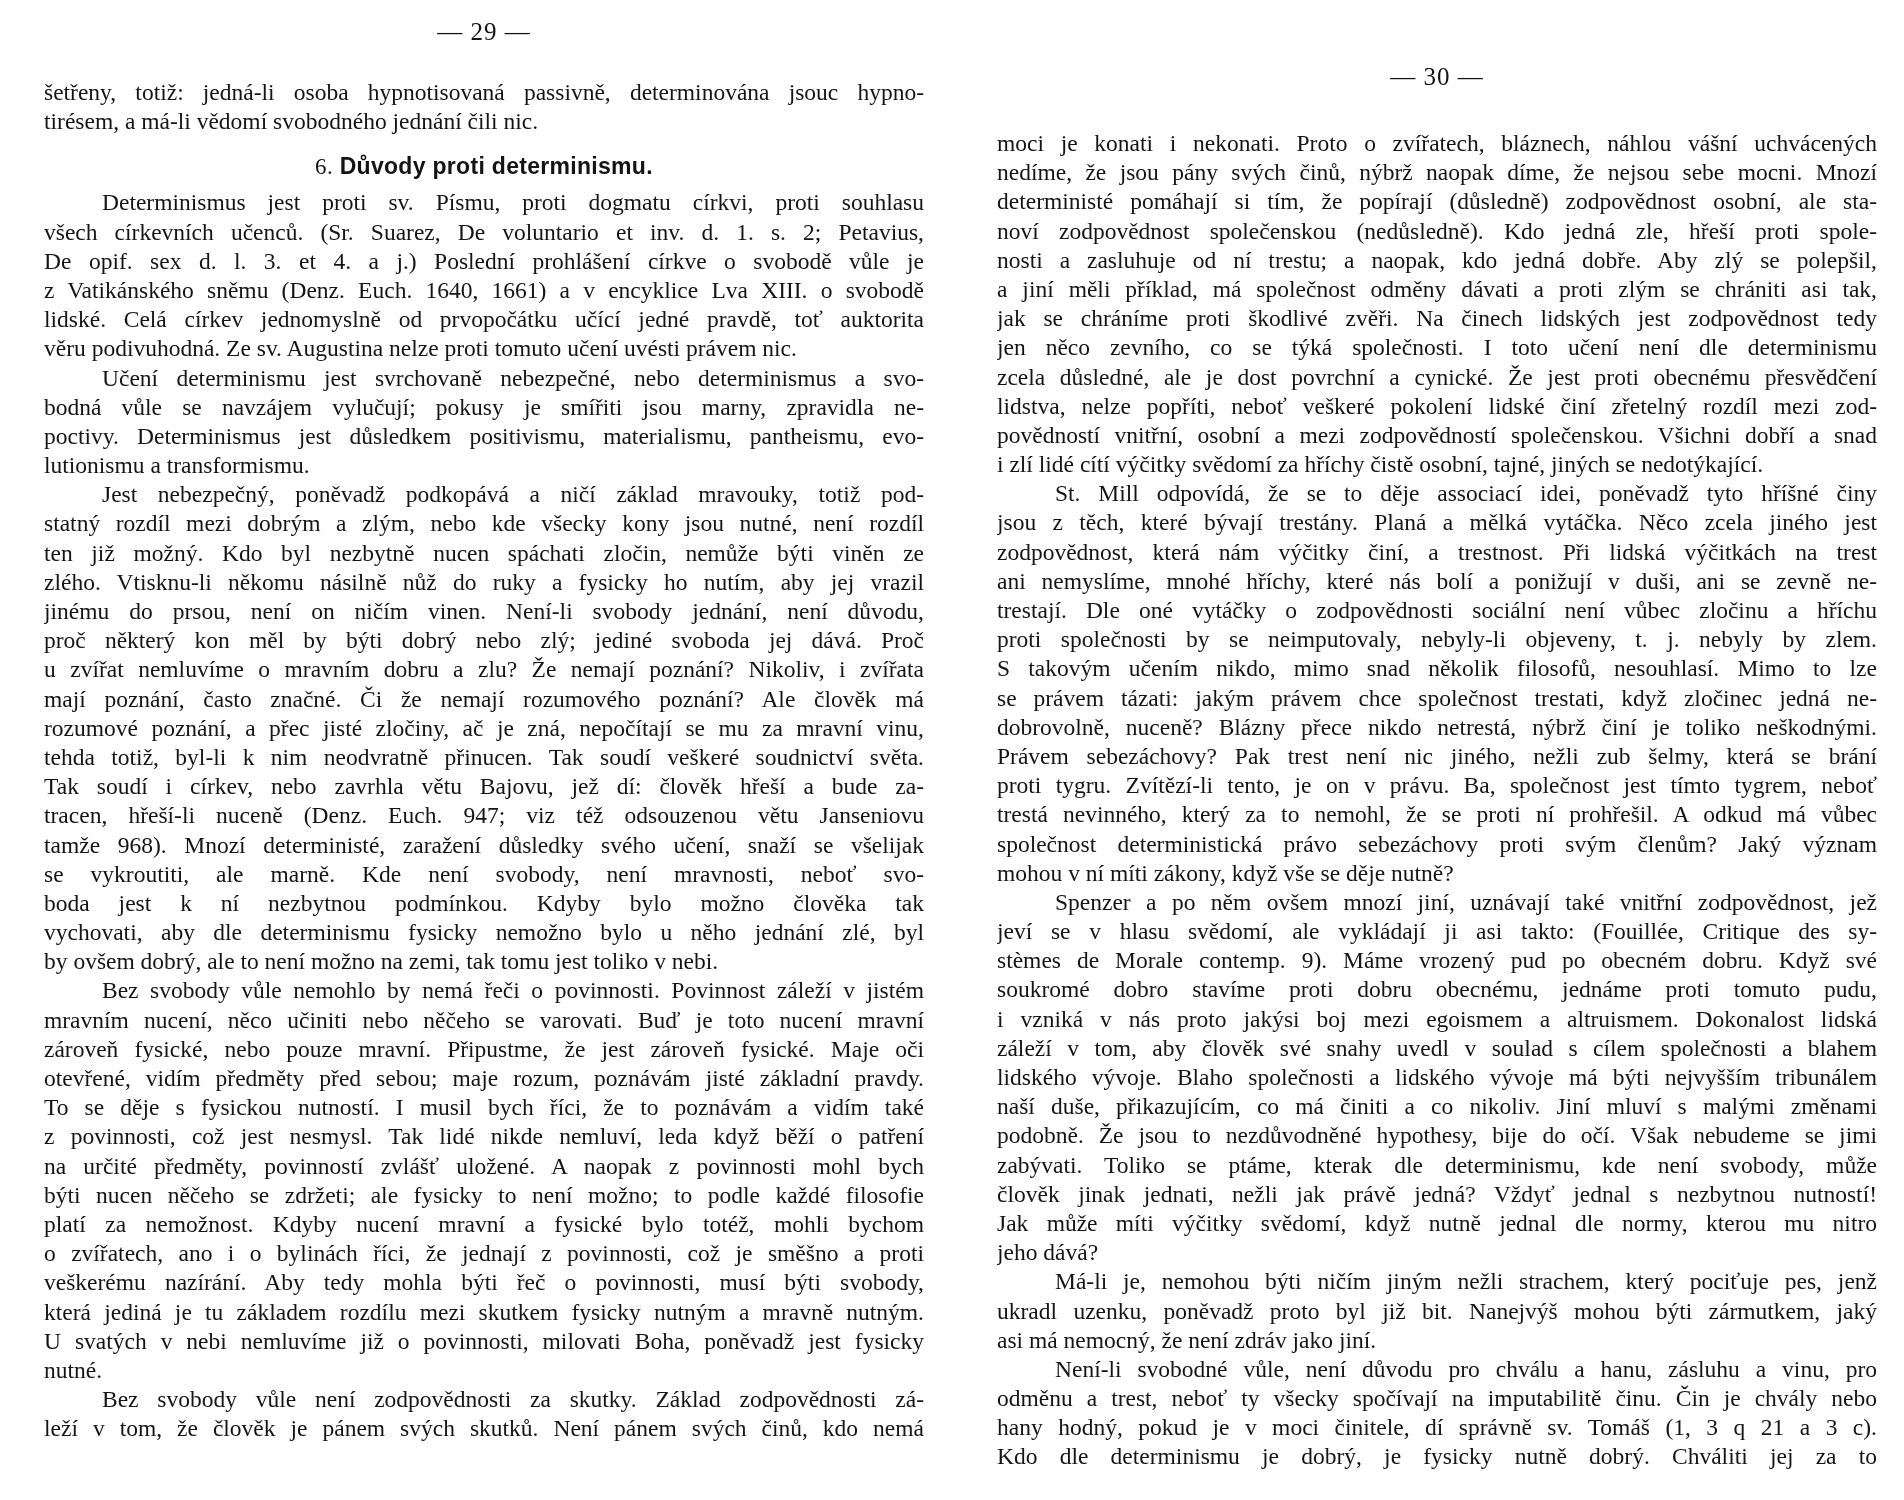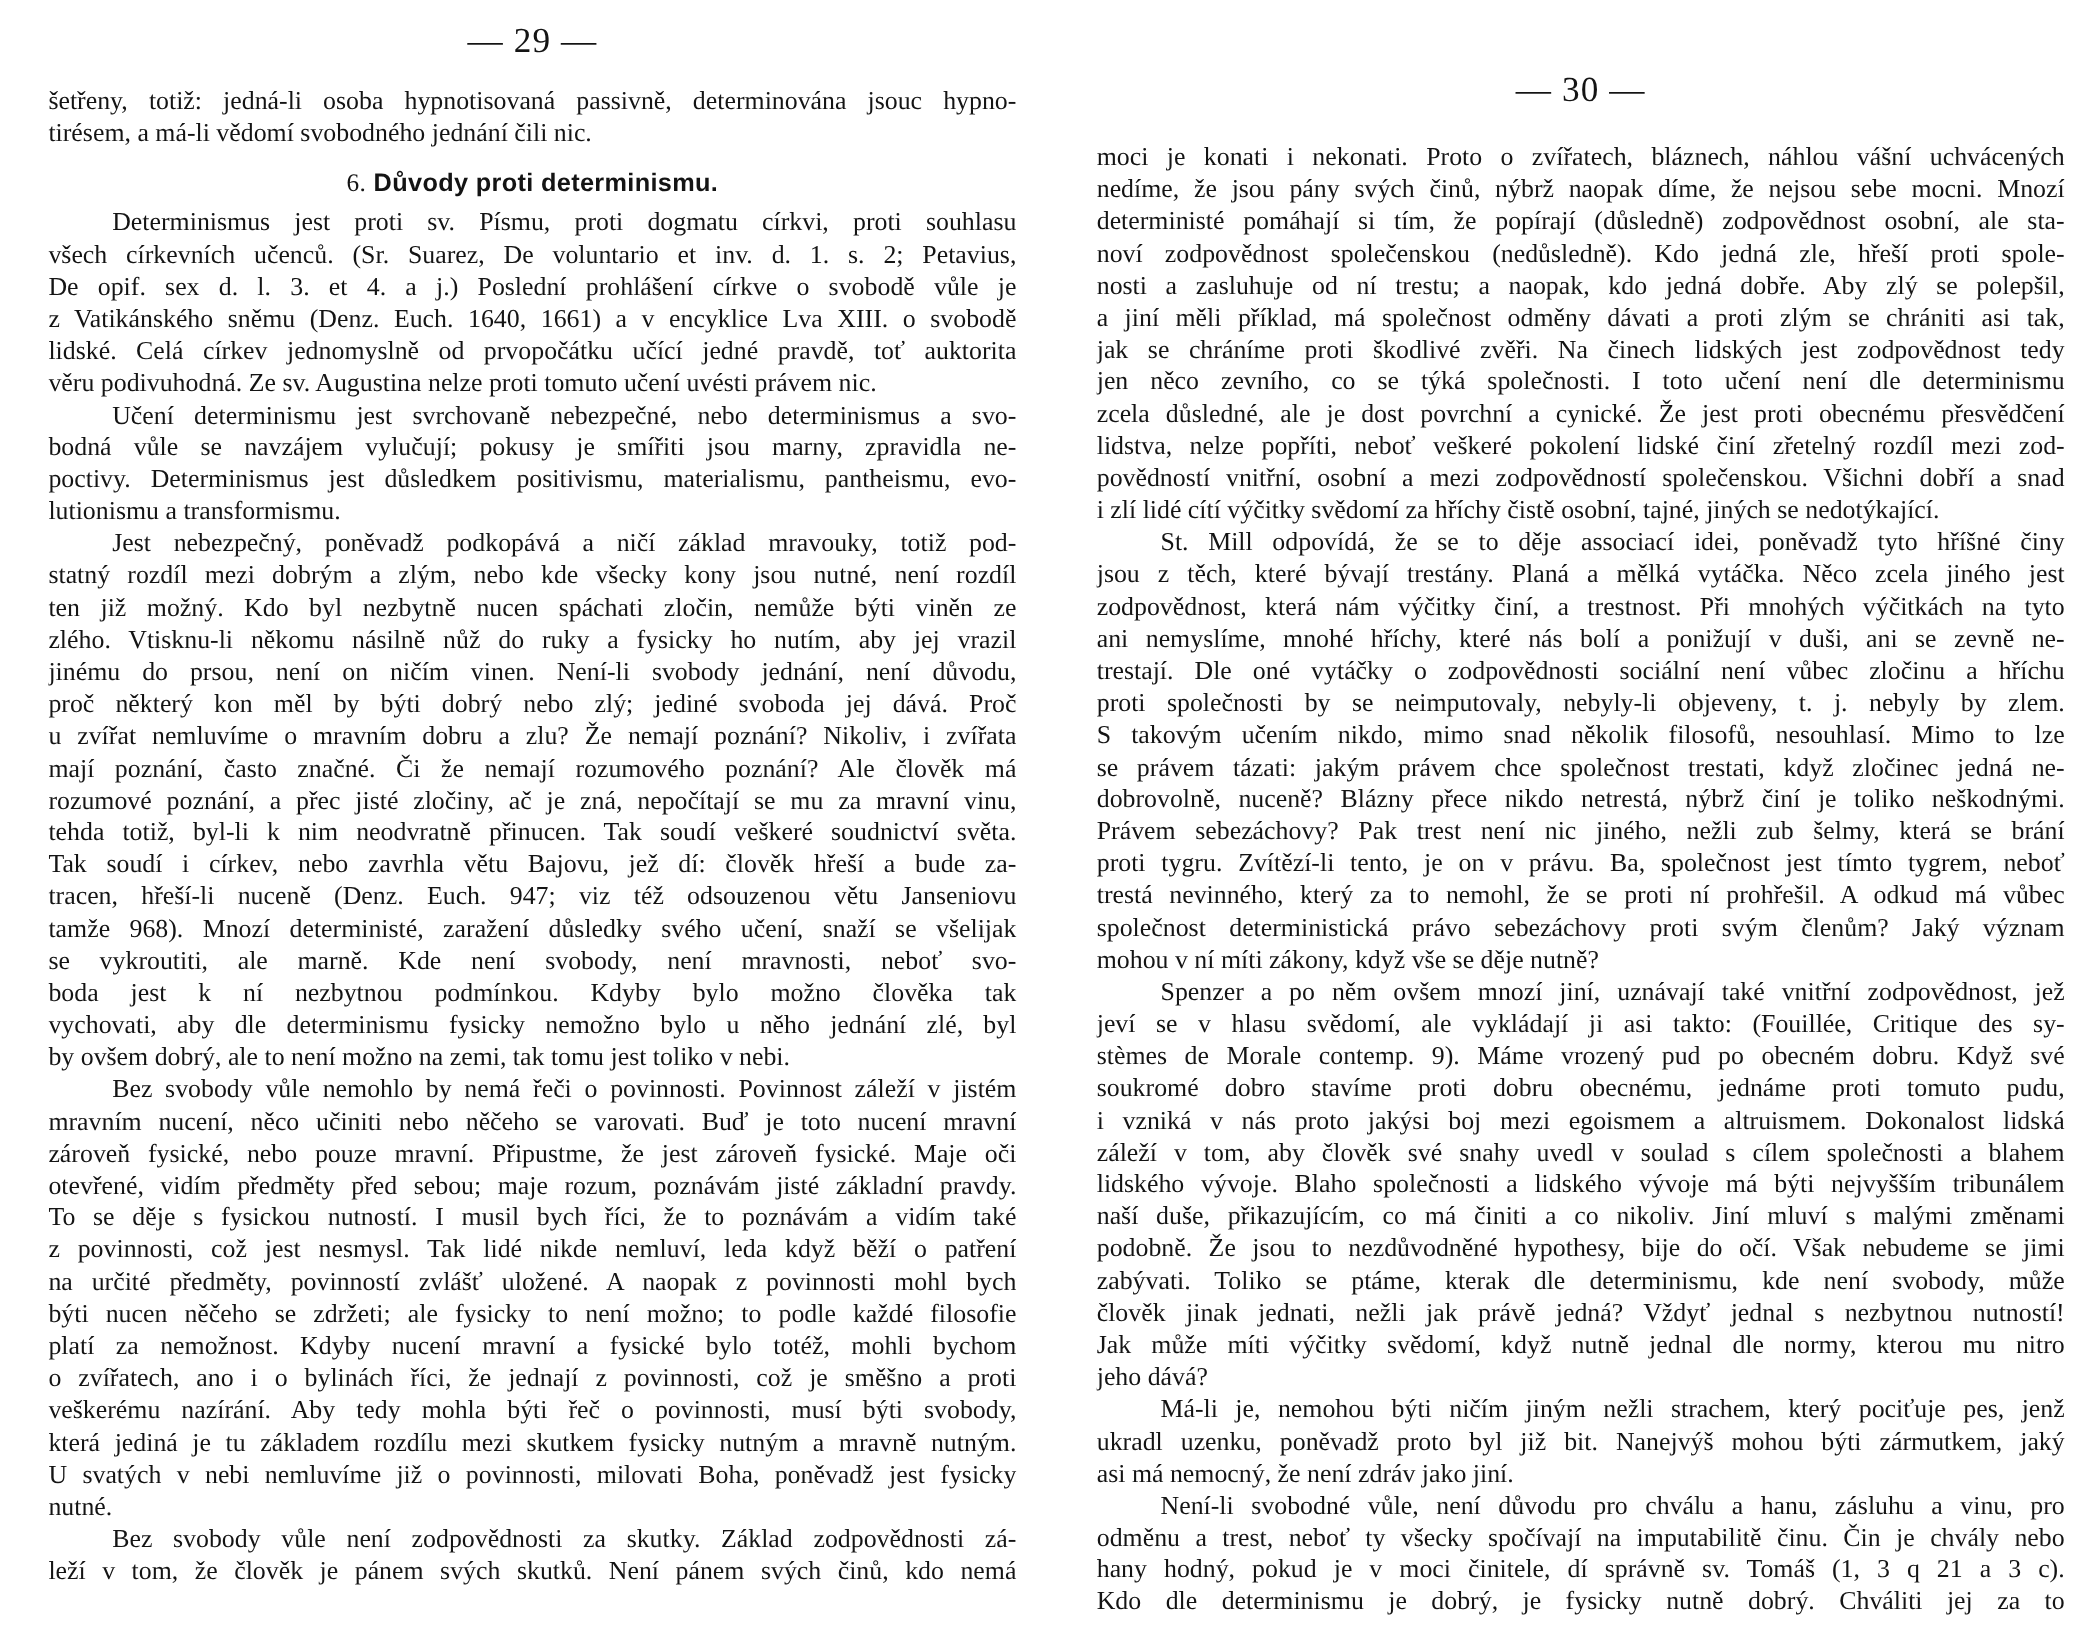--- a/index.html
+++ b/index.html
@@ -6,21 +6,21 @@
   body {
     width: 1904px; height: 1500px; position: relative; overflow: hidden;
     font-family: "Liberation Serif", "DejaVu Serif", serif;
     color: #141414;
   }
   .page { position: absolute; top: 0; height: 1500px; }
   #page-left  { left: 0; width: 952px; }
   #page-right { left: 952px; width: 952px; margin-top: 45px; }
   .folio {
     position: absolute; top: 18px; left: 0; right: 0; text-align: center;
-    font-size: 32px; letter-spacing: 1px;
+    font-size: 25px; letter-spacing: 1px;
   }
   #page-left .folio  { left: 44px; width: 880px; }
   #page-right .folio { left: 45px; width: 880px; }
   .body { position: absolute; font-size: 23.5px; }
   #page-left .body  { left: 44px; width: 880px; top: 78px; }
   #page-right .body { left: 45px; width: 880px; top: 84px; }
   .line {
     height: 29.2px; line-height: 29.2px; white-space: nowrap;
     text-align: justify; text-align-last: justify;
     overflow: hidden;
@@ -107,21 +107,21 @@
         <div class="line">nosti a zasluhuje od ní trestu; a naopak, kdo jedná dobře. Aby zlý se polepšil,</div>
         <div class="line">a jiní měli příklad, má společnost odměny dávati a proti zlým se chrániti asi tak,</div>
         <div class="line">jak se chráníme proti škodlivé zvěři. Na činech lidských jest zodpovědnost tedy</div>
         <div class="line">jen něco zevního, co se týká společnosti. I toto učení není dle determinismu</div>
         <div class="line">zcela důsledné, ale je dost povrchní a cynické. Že jest proti obecnému přesvědčení</div>
         <div class="line">lidstva, nelze popříti, neboť veškeré pokolení lidské činí zřetelný rozdíl mezi zod-</div>
         <div class="line">povědností vnitřní, osobní a mezi zodpovědností společenskou. Všichni dobří a snad</div>
         <div class="line end">i zlí lidé cítí výčitky svědomí za hříchy čistě osobní, tajné, jiných se nedotýkající.</div>
         <div class="line indent">St. Mill odpovídá, že se to děje associací idei, poněvadž tyto hříšné činy</div>
         <div class="line">jsou z těch, které bývají trestány. Planá a mělká vytáčka. Něco zcela jiného jest</div>
-        <div class="line">zodpovědnost, která nám výčitky činí, a trestnost. Při mnohých výčitkách na tyto</div>
+        <div class="line">zodpovědnost, která nám výčitky činí, a trestnost. Při lidská výčitkách na trest</div>
         <div class="line">ani nemyslíme, mnohé hříchy, které nás bolí a ponižují v duši, ani se zevně ne-</div>
         <div class="line">trestají. Dle oné vytáčky o zodpovědnosti sociální není vůbec zločinu a hříchu</div>
         <div class="line">proti společnosti by se neimputovaly, nebyly-li objeveny, t. j. nebyly by zlem.</div>
         <div class="line">S takovým učením nikdo, mimo snad několik filosofů, nesouhlasí. Mimo to lze</div>
         <div class="line">se právem tázati: jakým právem chce společnost trestati, když zločinec jedná ne-</div>
         <div class="line">dobrovolně, nuceně? Blázny přece nikdo netrestá, nýbrž činí je toliko neškodnými.</div>
         <div class="line">Právem sebezáchovy? Pak trest není nic jiného, nežli zub šelmy, která se brání</div>
         <div class="line">proti tygru. Zvítězí-li tento, je on v právu. Ba, společnost jest tímto tygrem, neboť</div>
         <div class="line">trestá nevinného, který za to nemohl, že se proti ní prohřešil. A odkud má vůbec</div>
         <div class="line">společnost deterministická právo sebezáchovy proti svým členům? Jaký význam</div>

